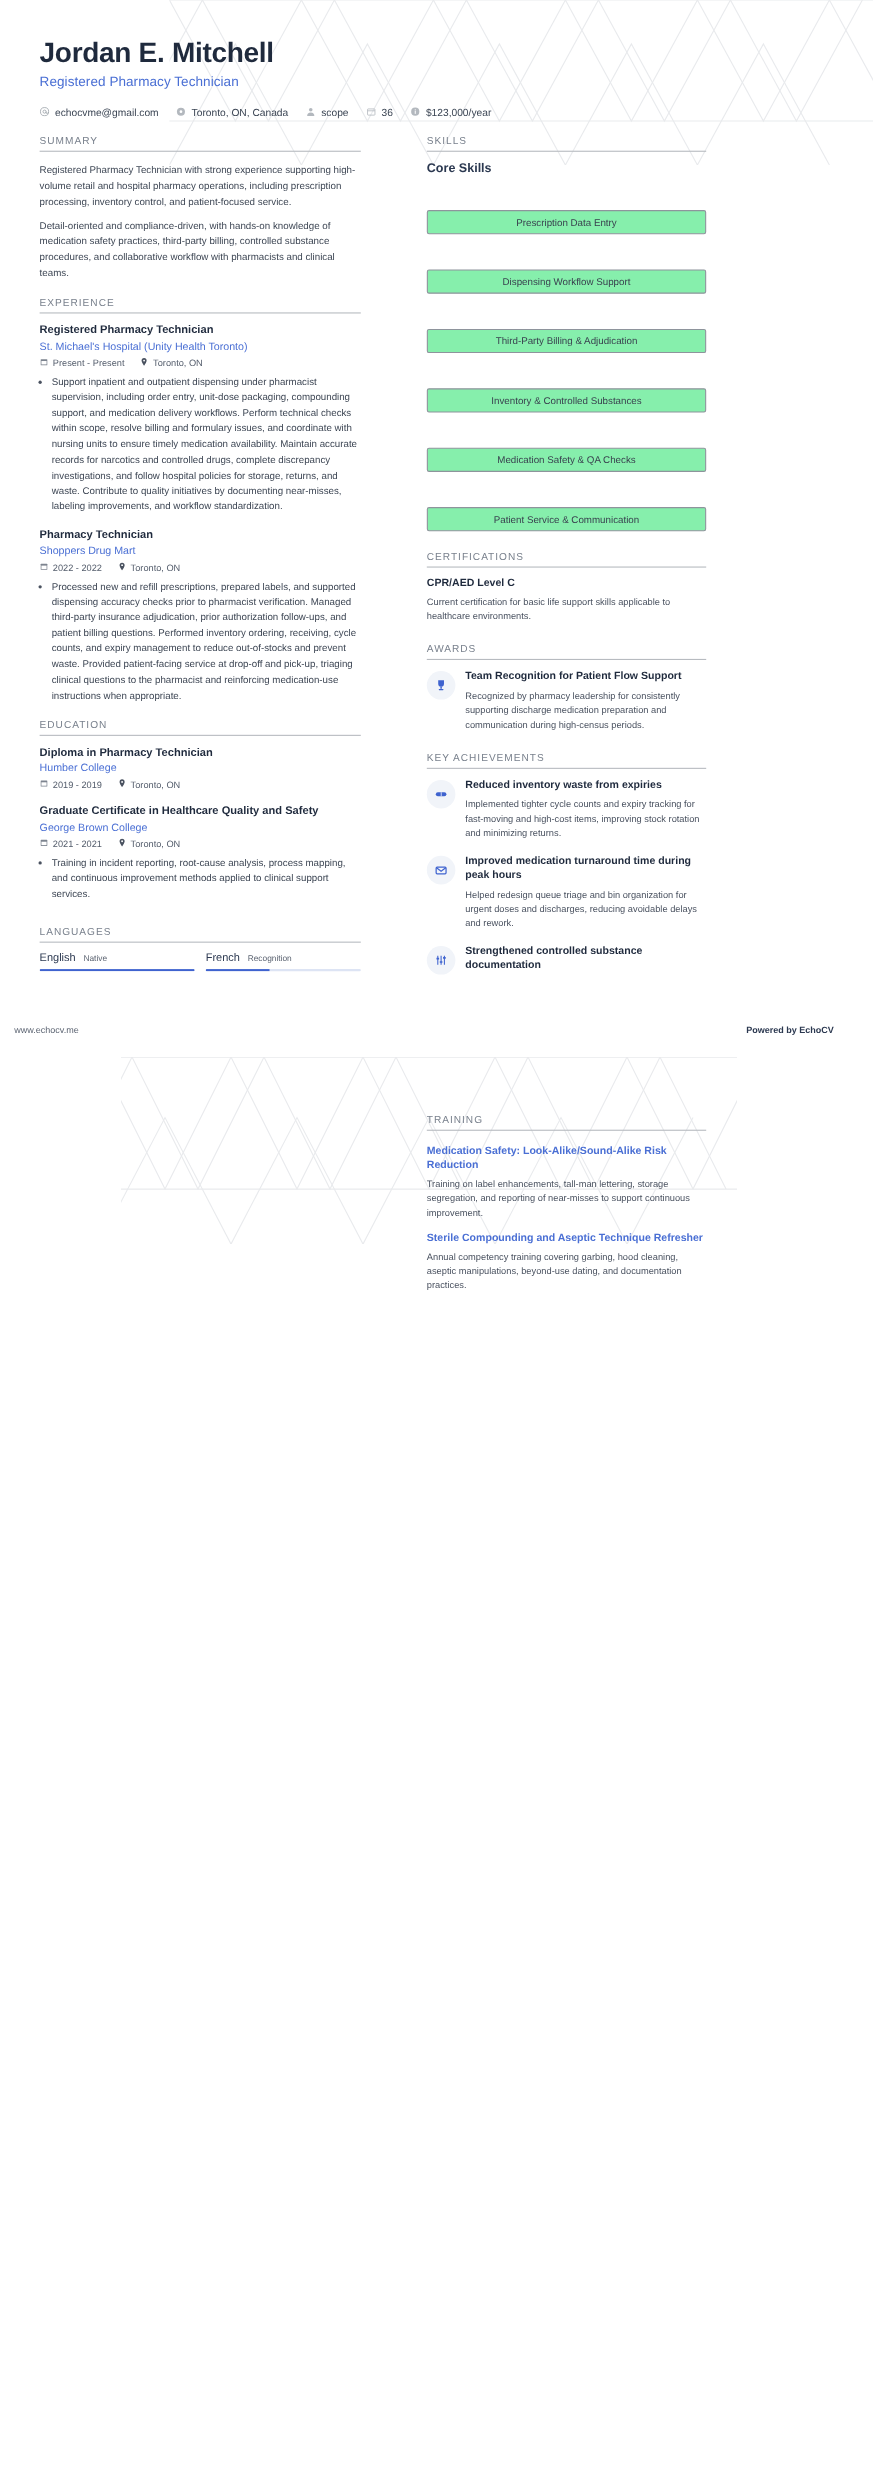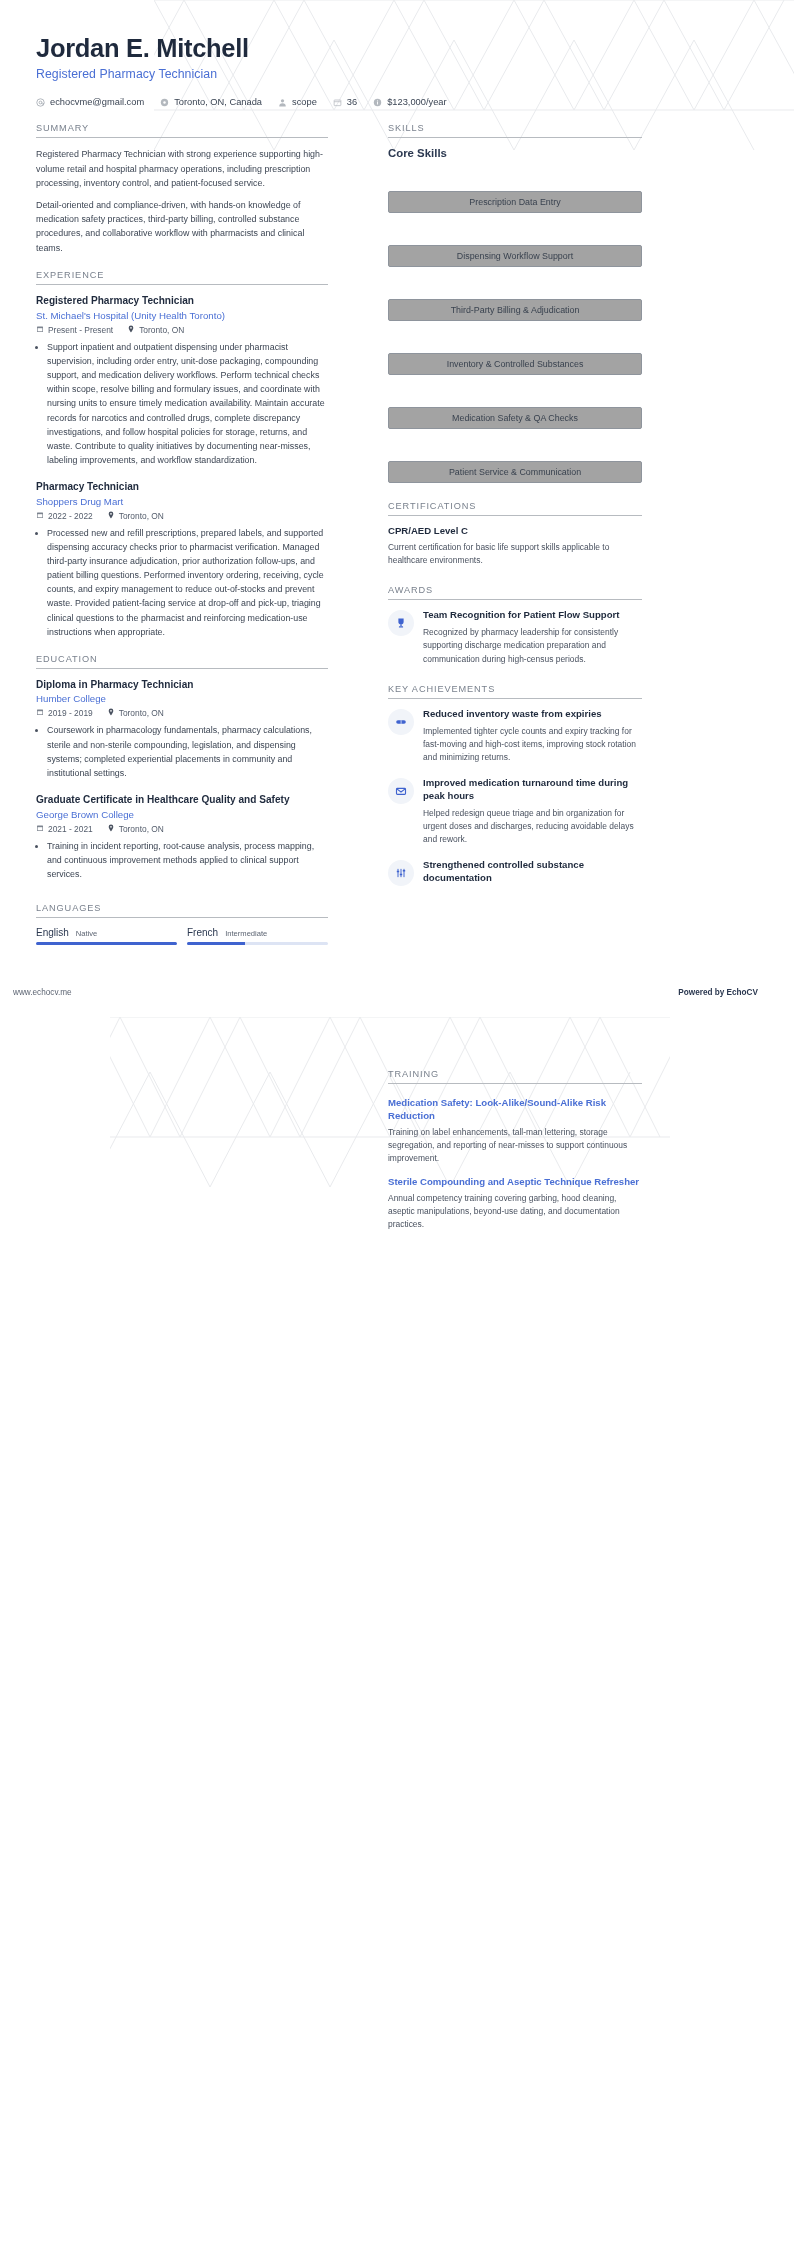--- a/index.html
+++ b/index.html
@@ -43,21 +43,21 @@
   }
   .contact {
     display: flex;
     flex-wrap: wrap;
     align-items: center;
     gap: 0;
     font-size: 9.3px;
     color: #3b4554;
     margin-bottom: 16px;
   }
-  .contact .ci { display:flex; align-items:flex-end; gap:5px; margin-right: 16px; }
+  .contact .ci { display:flex; align-items:flex-start; gap:5px; margin-right: 16px; }
   .contact svg { display:block; }
 
   
   .cols { display: flex; align-items: flex-start; gap: 18px; }
   .col-left { width: 292px; flex: 0 0 292px; }
   .col-gap  { width: 24px; flex: 0 0 24px; }
   .col-right { width: 254px; flex: 0 0 254px; }
 
   .sec { margin-bottom: 15px; }
   .sec-title {
@@ -115,21 +115,21 @@
   }
   .chip {
     display: block;
     border: 1px solid #8e949c;
     border-radius: 2px;
     padding: 5px 9px;
     font-size: 8.9px;
     color: #39424f;
     margin-bottom: 7px;
     text-align: center;
-    background: #a3a3a3;
+    background: #86efac;
     margin-top: 32px;
   }
 
   
   .cert { margin-bottom: 11px; }
   .cert-name {
     font-size: 9.6px;
     font-weight: bold;
     color: #1f2a3d;
     margin: 0 0 3px 0;
@@ -365,23 +365,20 @@
               <span class="mi">
                 <span>
                   <svg width="8" height="8" viewBox="0 0 16 16" fill="#4a5260">
                       <path d="M8 1 a4.6 4.6 0 0 0 -4.6 4.6 C3.4 9 8 15 8 15 s4.6-6 4.6-9.4A4.6 4.6 0 0 0 8 1z"></path>
                       <circle cx="8" cy="5.6" r="1.7" fill="#fff"></circle>
                     </svg>
                 </span>
                 <span>Toronto, ON</span>
               </span>
             </div>
-            <ul class="bullets">
-              <li>Coursework in pharmacology fundamentals, pharmacy calculations, sterile and non-sterile compounding, legislation, and dispensing systems; completed experiential placements in community and institutional settings.</li>
-            </ul>
           </div>
 
           <div class="entry">
             <div class="entry-title">Graduate Certificate in Healthcare Quality and Safety</div>
             <div class="entry-org">George Brown College</div>
             <div class="meta">
               <span class="mi">
                 <span>
                   <svg width="8" height="8" viewBox="0 0 16 16" fill="#7d848f">
                       <rect x="2" y="3" width="12" height="11" rx="1"></rect>
@@ -414,21 +411,21 @@
                 <span class="lang-name">English</span>
                 <span class="lang-level">Native</span>
               </div>
               <div class="bar">
                   <span style="width:100%"></span>
                 </div>
             </div>
             <div class="lang">
               <div class="lang-row">
                 <span class="lang-name">French</span>
-                <span class="lang-level">Intermediate</span>
+                <span class="lang-level">Recognition</span>
               </div>
               <div class="bar">
                   <span style="width:41%"></span>
                 </div>
             </div>
           </div>
         </section>
       </div>
 
       <div class="col-gap"></div>

